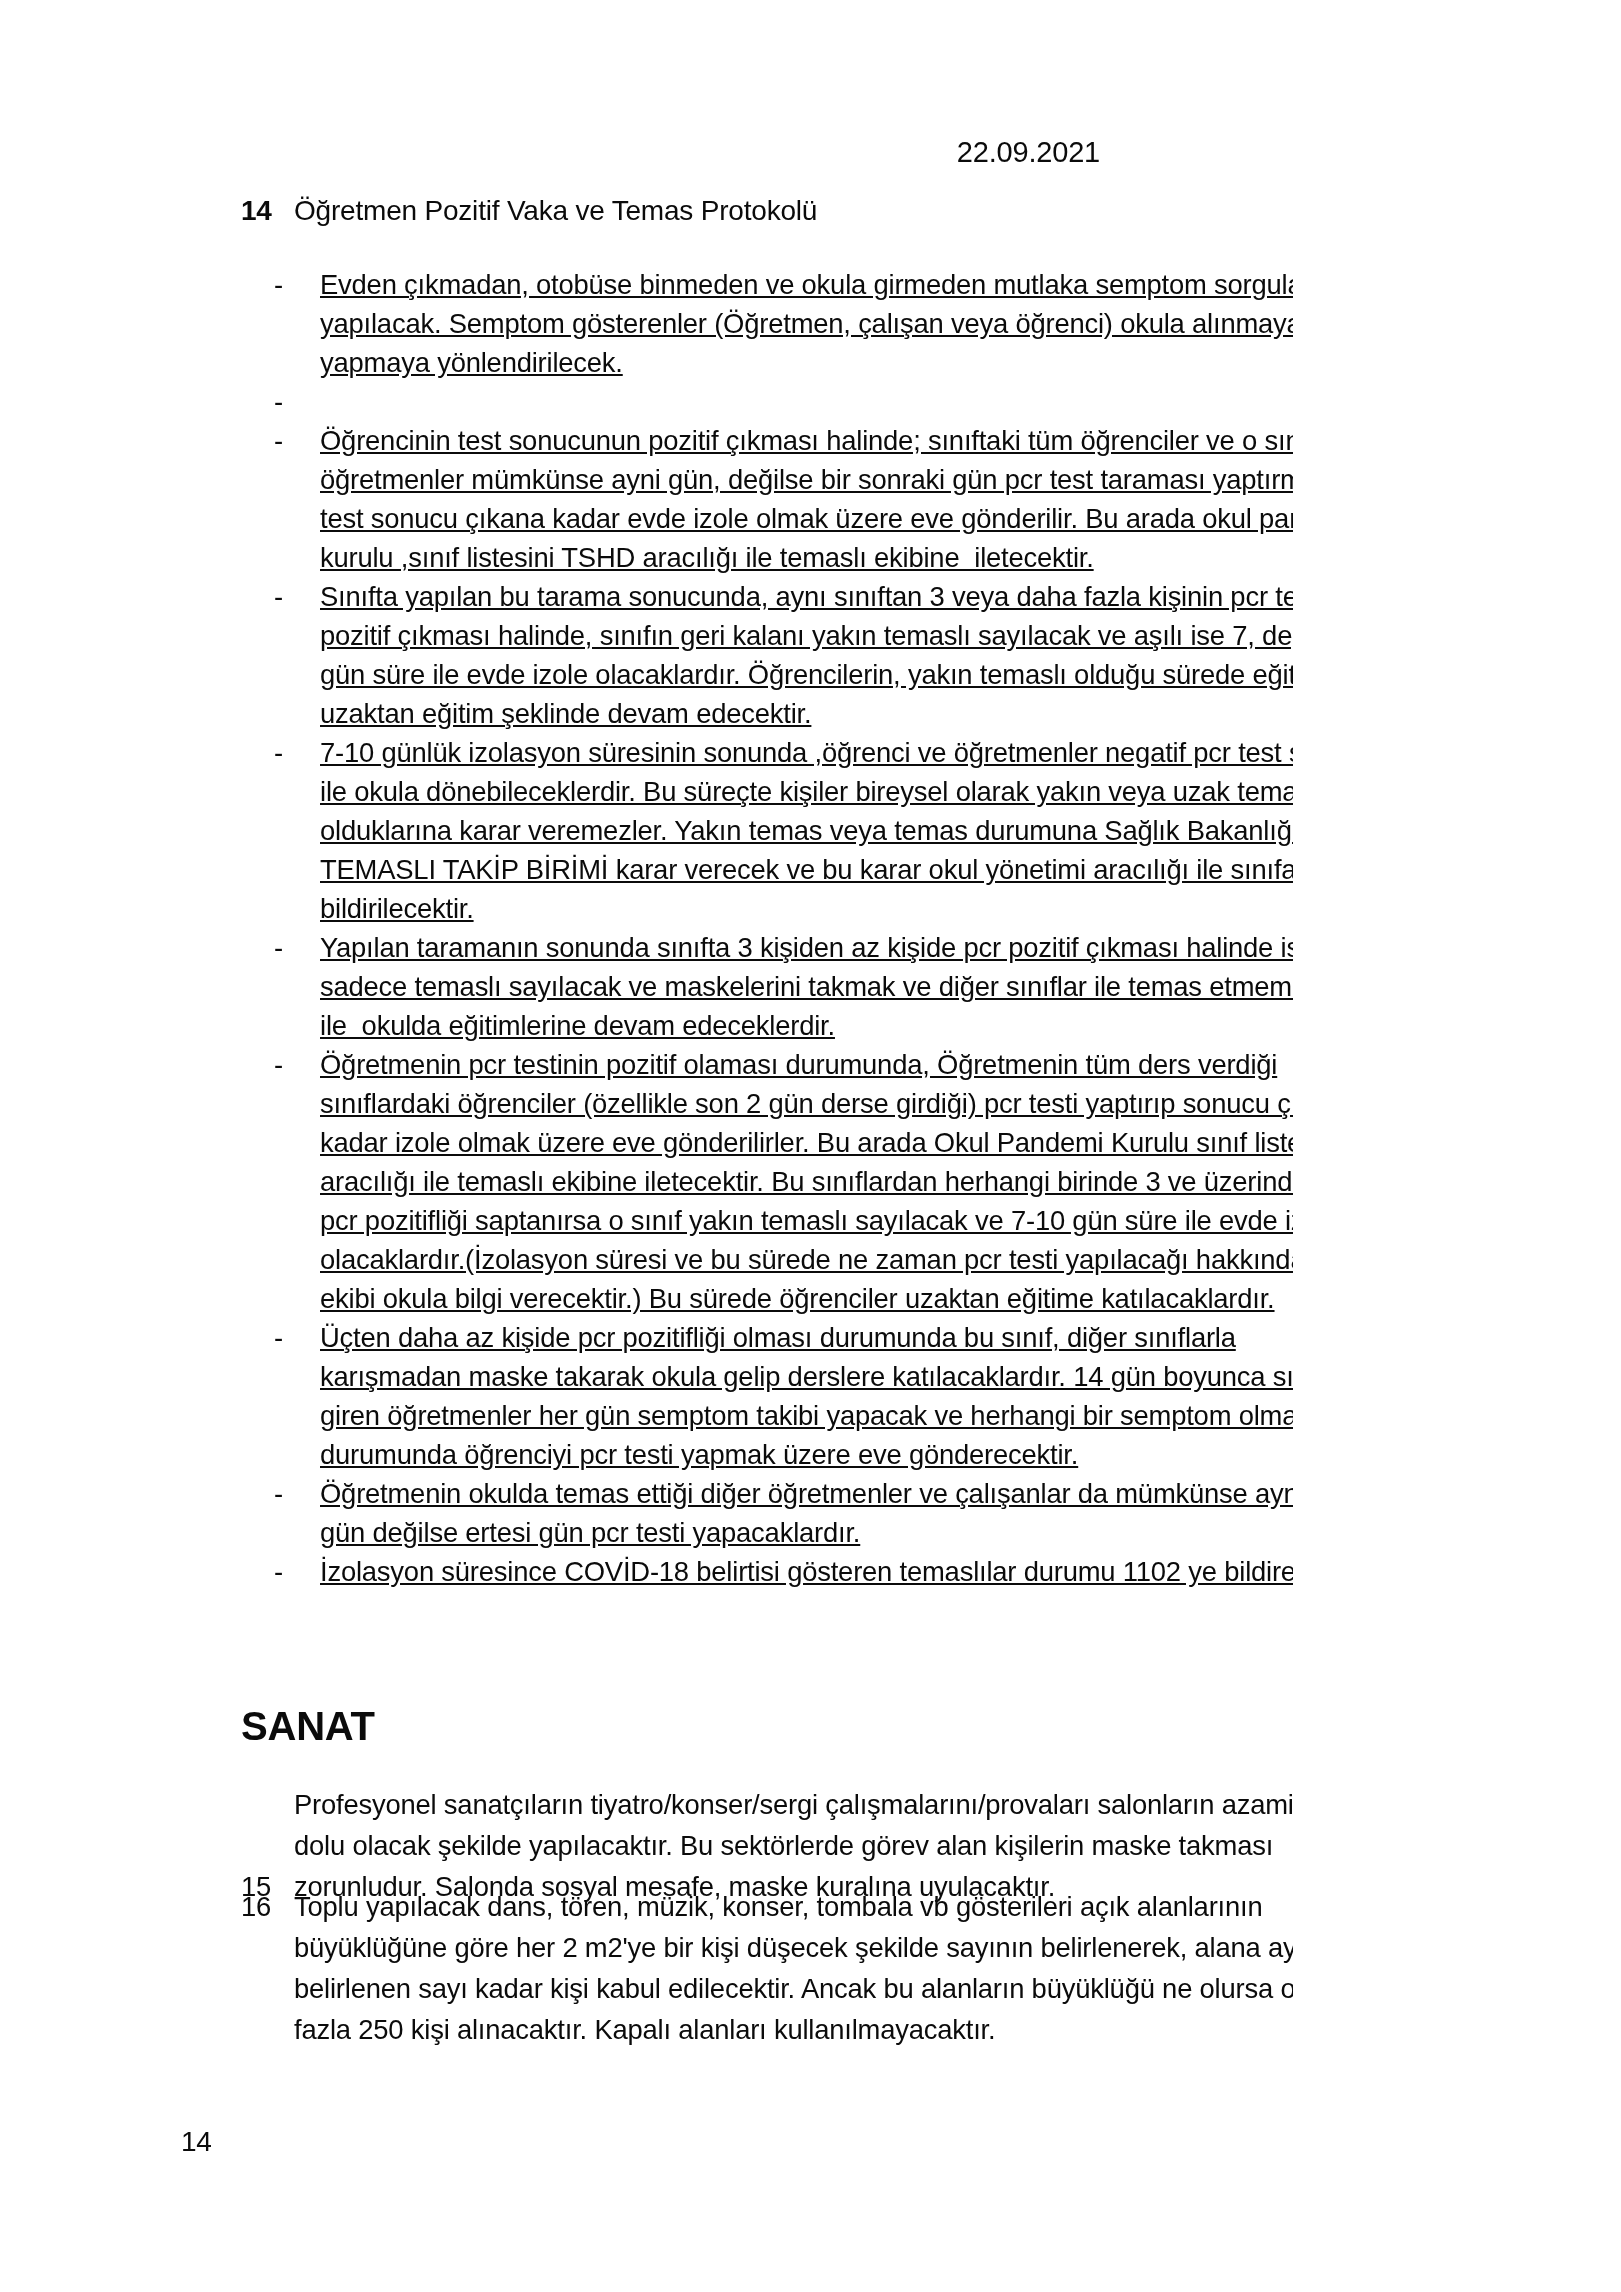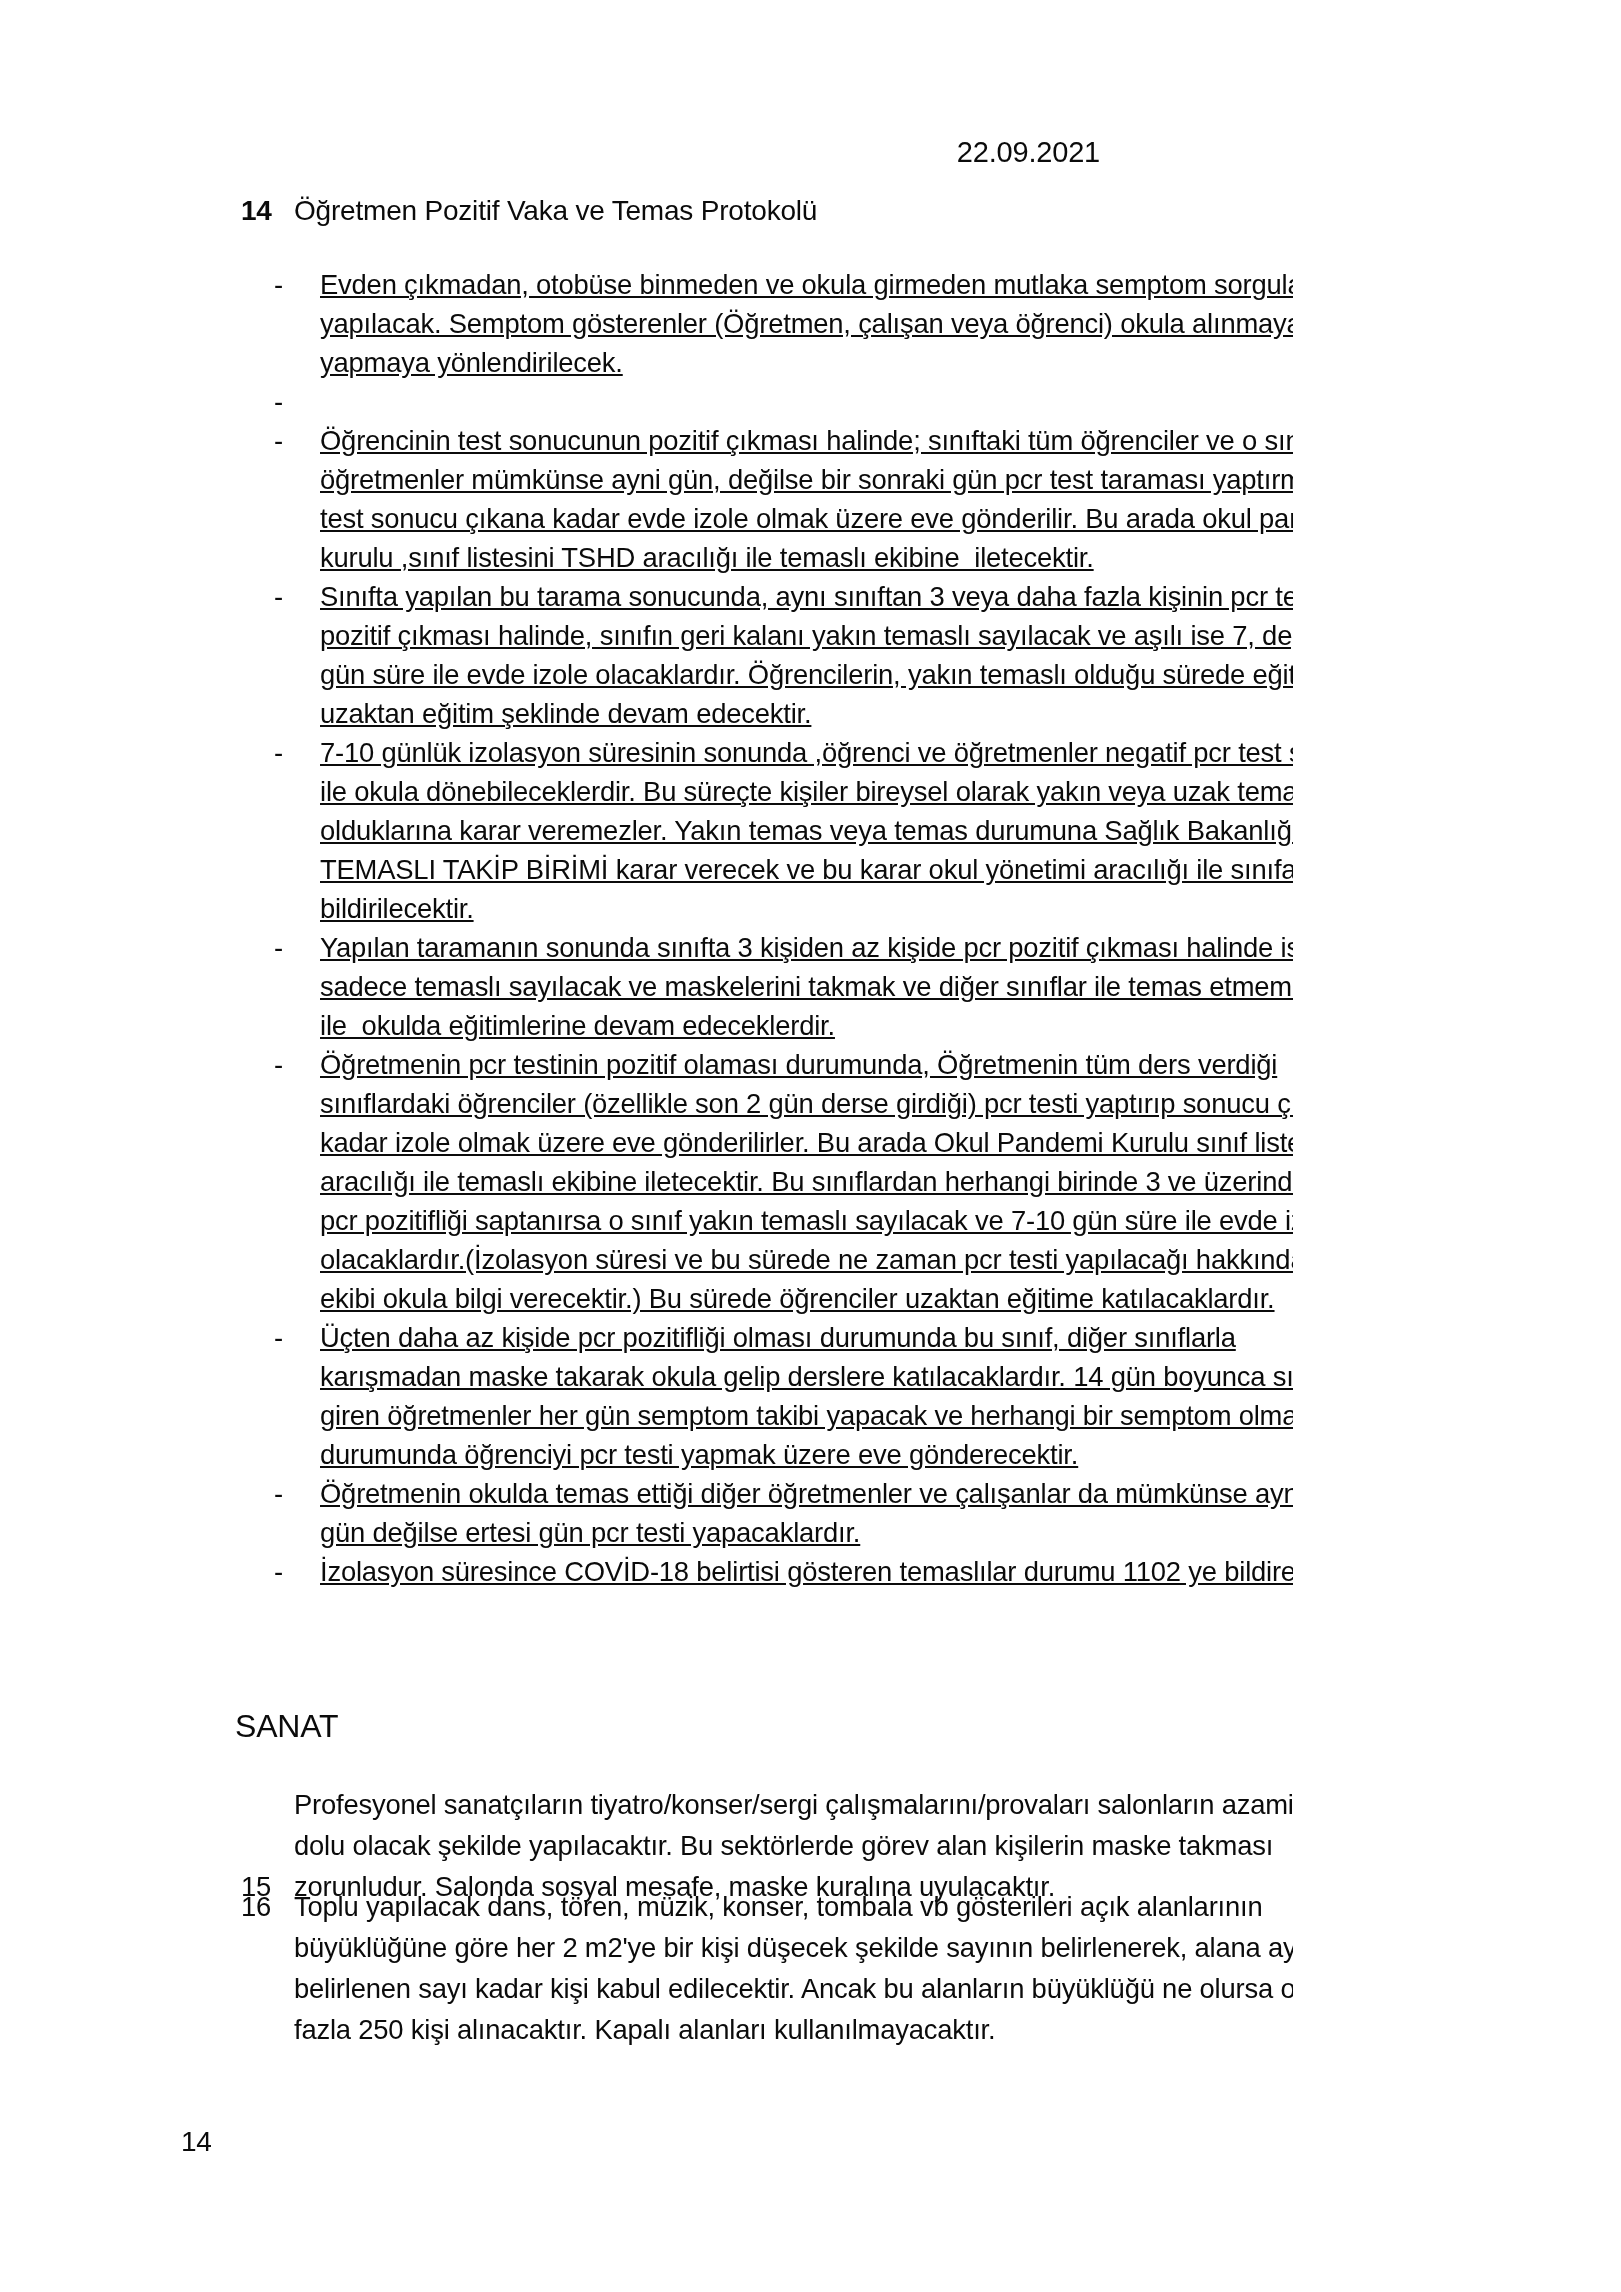--- a/index.html
+++ b/index.html
@@ -35,23 +35,23 @@
     left: 274px;
     font-size: 27.4px;
     line-height: 39px;
   }
   .bullet { display: flex; }
   .bullet .dash { width: 46px; flex: 0 0 46px; }
   .bullet .text { white-space: pre; text-decoration: underline; }
   .sanat {
     position: absolute;
     top: 1707px;
-    left: 235px;
-    font-size: 32px;
-    font-weight: 400;
+    left: 241px;
+    font-size: 40px;
+    font-weight: 700;
     line-height: 39px;
   }
   .item {
     position: absolute;
     left: 241px;
     display: flex;
     font-size: 27.4px;
     line-height: 41px;
   }
   .item .num { width: 53px; flex: 0 0 53px; }

